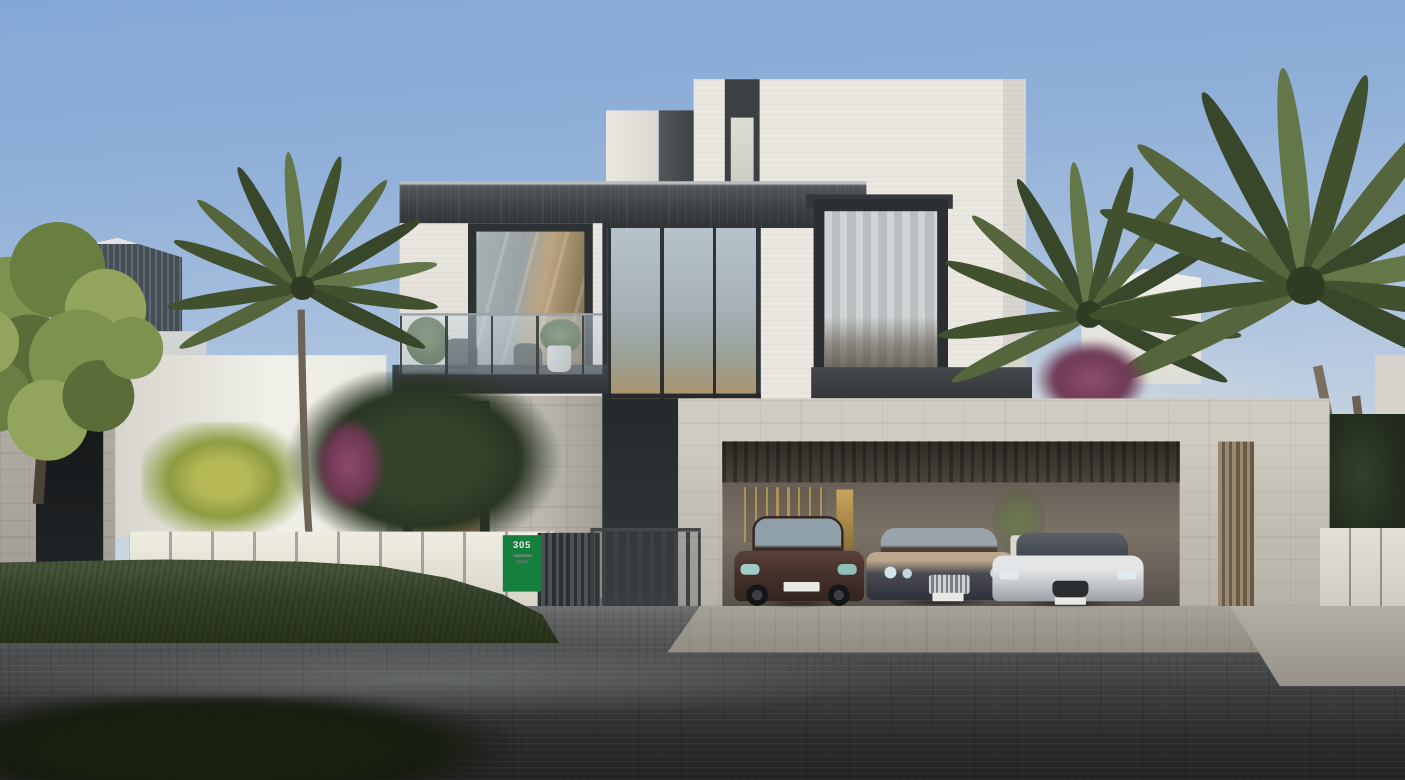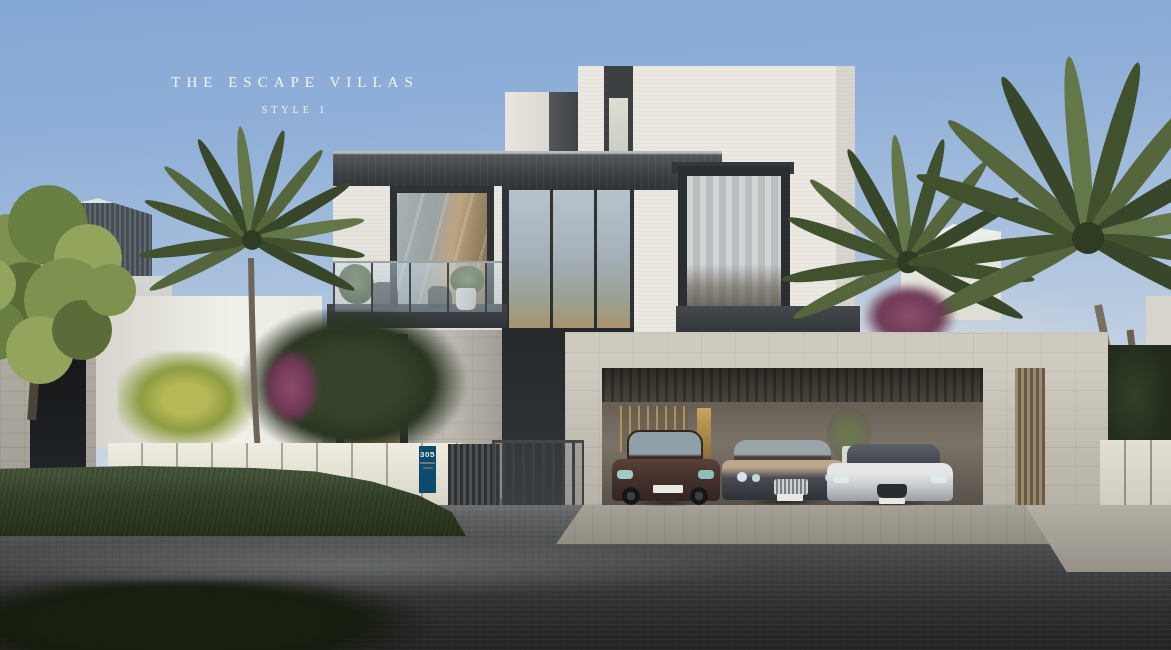--- a/index.html
+++ b/index.html
@@ -165,21 +165,21 @@
 
   
   .recess{left:502px;top:332px;width:76px;height:173px;background:linear-gradient(180deg,#26292b,#34383a);}
   .fence{left:108px;top:443px;width:354px;height:62px;
        background:repeating-linear-gradient(90deg,rgba(0,0,0,0) 0 33px,rgba(110,108,100,.55) 33px 35px),
        linear-gradient(180deg,#efede1,#d8d5c8);}
   .fence-dark{left:448px;top:444px;width:52px;height:61px;
        background:repeating-linear-gradient(90deg,#2c3032 0 3px,#4e5254 3px 6px);}
   .gate{left:492px;top:440px;width:92px;height:65px;border-top:3px solid #43474a;box-sizing:border-box;
        background:repeating-linear-gradient(90deg,#3d4143 0 3px,rgba(70,75,78,.25) 3px 10px);}
-  .plaque{left:419px;top:446px;width:17px;height:47px;background:#0c4a6e;
+  .plaque{left:419px;top:446px;width:32px;height:47px;background:#15803d;
        display:flex;flex-direction:column;align-items:center;padding-top:5px;gap:3px;box-sizing:border-box;}
   .plaque-num{font:700 8px/1 "Liberation Sans",sans-serif;color:#e8e6e0;letter-spacing:.5px;}
   .pl-line1{width:15px;height:2px;background:#7e817e;opacity:.85;}
   .pl-line2{width:10px;height:2px;background:#6e716e;opacity:.8;}
   .r-fence{left:1100px;top:440px;width:71px;height:65px;
        background:repeating-linear-gradient(90deg,rgba(0,0,0,0) 0 24px,rgba(100,100,95,.6) 24px 26px),
        linear-gradient(180deg,#e3e0d6,#cfccc1);}
 
   
   .hedge{left:-4px;top:466px;width:470px;height:70px;
@@ -370,18 +370,14 @@
     <div class="plaque-num">305</div>
     <div class="pl-line1"></div>
     <div class="pl-line2"></div>
   </div>
   <div class="a r-fence"></div>
 
   <div class="a hedge"></div>
   <div class="a road-streak"></div>
   <div class="a shrub"></div>
 
-  <div class="a brand">
-    <h1 class="brand-title">THE ESCAPE VILLAS</h1>
-    <div class="brand-sub">STYLE 1</div>
-  </div>
 
 </div>
 
 </body></html>

